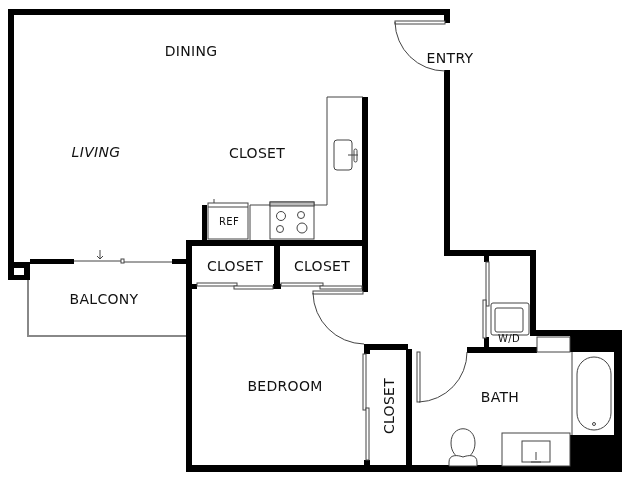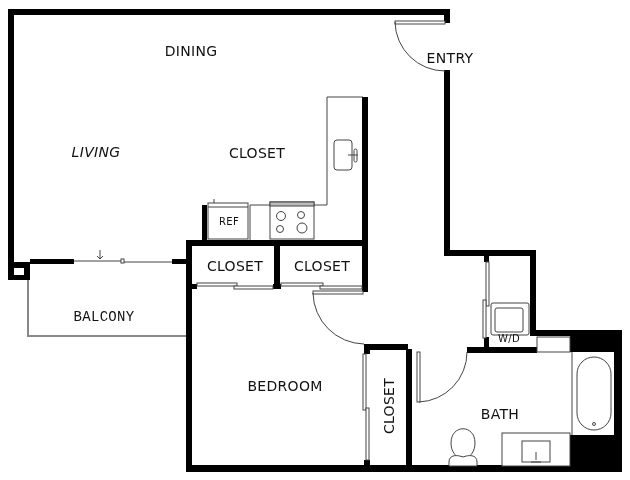--- a/index.html
+++ b/index.html
@@ -161,19 +161,19 @@
     <line x1="531" y1="462" x2="541" y2="462"></line>
   </g>
 </svg>
 
 <div class="lbl" style="left:180px;top:51px;margin-left:11px;">DINING</div>
 <div class="lbl" style="left:450px;top:58px;">ENTRY</div>
 <div class="lbl" style="left:96px;top:152px;font-style:italic;">LIVING</div>
 <div class="lbl" style="left:257px;top:153px;">CLOSET</div>
 <div class="lbl" style="left:235px;top:266px;">CLOSET</div>
 <div class="lbl" style="left:322px;top:266px;">CLOSET</div>
-<div class="lbl" style="left:104px;top:317px;font-family:Liberation Mono, monospace;">BALCONY</div>
+<div class="lbl" style="left:104px;top:299px;">BALCONY</div>
 <div class="lbl" style="left:277px;top:386px;margin-left:8px;">BEDROOM</div>
 <div class="lbl vert" style="left:389px;top:406px;">CLOSET</div>
-<div class="lbl" style="left:500px;top:414px;">BATH</div>
+<div class="lbl" style="left:500px;top:397px;">BATH</div>
 
 <div class="lbl small" style="left:229px;top:221px;">REF</div>
 <div class="lbl small" style="left:509px;top:338px;">W/D</div>
 
 </body></html>

